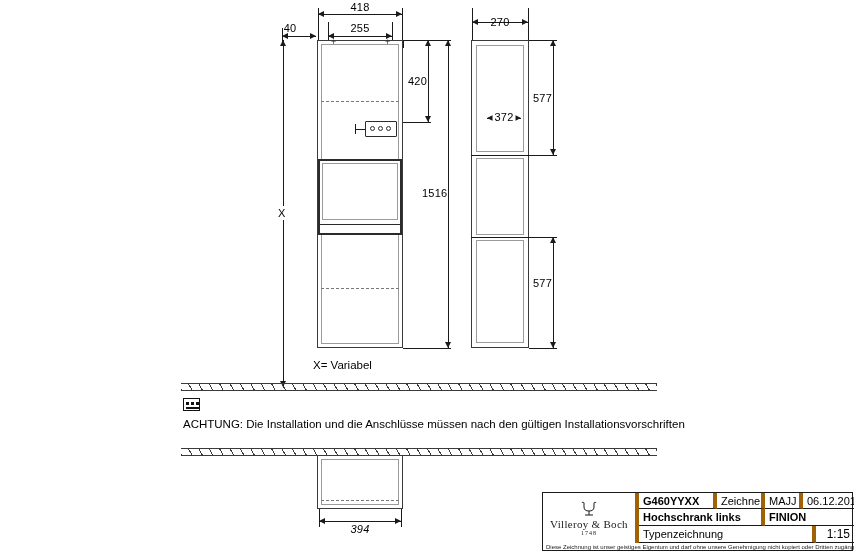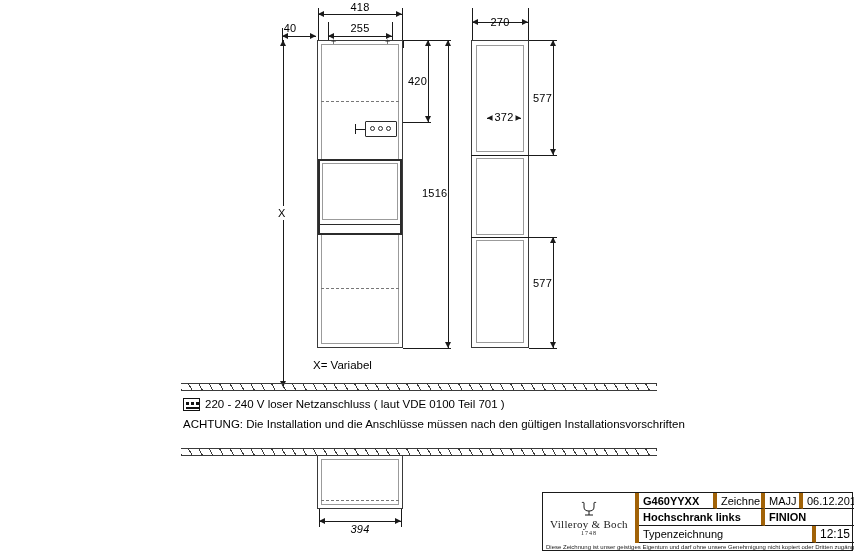--- a/index.html
+++ b/index.html
@@ -276,21 +276,20 @@
   <div class="dim" style="left:533px; top:277px;">577</div>
 
   <div class="wallband" style="left:181px; top:383px; width:476px; height:8px;"></div>
 
   <div class="socket-icon" style="left:183px; top:398px;">
     <i style="left:2px; top:3px; width:3px; height:3px;"></i>
     <i style="left:7px; top:3px; width:3px; height:3px;"></i>
     <i style="left:12px; top:3px; width:3px; height:3px;"></i>
     <i style="left:2px; top:8px; width:13px; height:2px;"></i>
   </div>
-  <div class="note" style="left:205px; top:398px;">220 - 240 V loser Netzanschluss ( laut VDE 0100 Teil 701 )</div>
 
   <div class="note" style="left:183px; top:418px;">ACHTUNG: Die Installation und die Anschlüsse müssen nach den gültigen Installationsvorschriften</div>
 
   <div class="wallband" style="left:181px; top:448px; width:476px; height:8px;"></div>
 
   <div class="panel" style="left:317px; top:455px; width:86px; height:54px;"></div>
   <div class="panel inner" style="left:321px; top:459px; width:78px; height:46px;"></div>
   <div class="hline dash" style="left:321px; top:500px; width:78px;"></div>
 
   <div class="vline" style="left:319px; top:509px; height:18px;"></div>
@@ -317,18 +316,18 @@
 
     <div class="cell bdr-r bdr-b tb-strong" style="left:96px; top:0; width:78px; height:16px;">G460YYXX</div>
     <div class="cell bdr-r bdr-b" style="left:174px; top:0; width:48px; height:16px;">Zeichner</div>
     <div class="cell bdr-r bdr-b" style="left:222px; top:0; width:38px; height:16px;">MAJJ</div>
     <div class="cell bdr-b" style="left:260px; top:0; width:51px; height:16px;">06.12.2016</div>
 
     <div class="cell bdr-r bdr-b tb-strong" style="left:96px; top:16px; width:126px; height:17px;">Hochschrank links</div>
     <div class="cell bdr-b tb-strong" style="left:222px; top:16px; width:89px; height:17px;">FINION</div>
 
     <div class="cell bdr-r bdr-b" style="left:96px; top:33px; width:177px; height:17px;">Typenzeichnung</div>
-    <div class="cell bdr-b scale-cell" style="left:273px; top:33px; width:38px; height:17px;">12:15</div>
+    <div class="cell bdr-b scale-cell" style="left:273px; top:33px; width:38px; height:17px;">1:15</div>
 
     <div class="cell tb-tiny" style="left:0; top:50px; width:311px; height:9px; padding:0 3px;">Diese Zeichnung ist unser geistiges Eigentum und darf ohne unsere Genehmigung nicht kopiert oder Dritten zugänglich gemacht werden.</div>
   </div>
 
 </div>
 
 </body></html>

